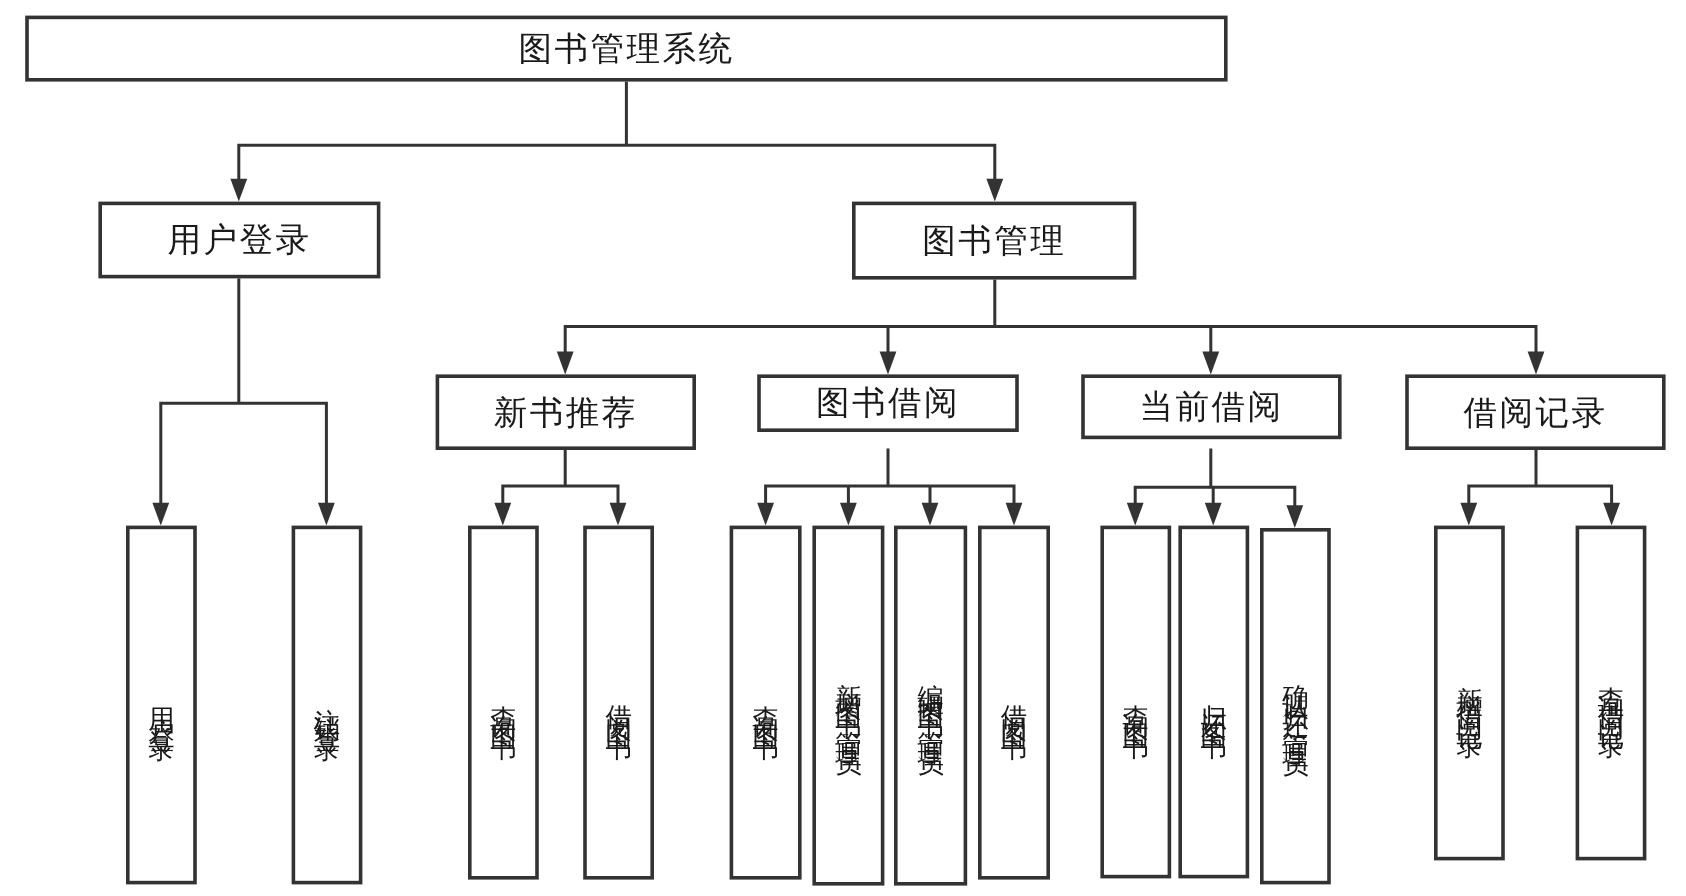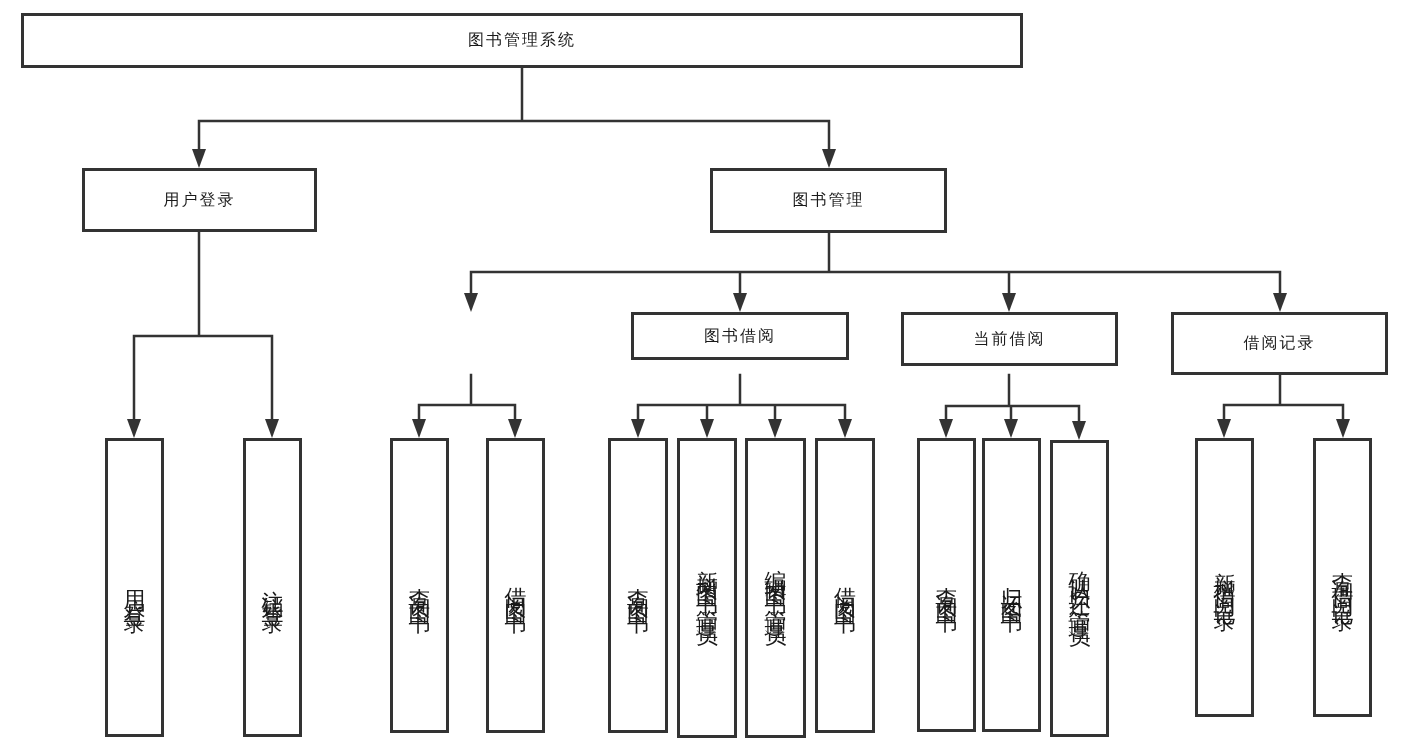--- a/index.html
+++ b/index.html
@@ -7,21 +7,21 @@
     position:relative;width:1405px;height:747px;background:var(--bg,#fff);
     font-family:"Liberation Sans","DejaVu Sans",sans-serif;overflow:hidden;
     color:var(--text,#1a1a1a);
   }
   .connectors{position:absolute;left:0;top:0;z-index:0;}
   .box{
     position:absolute;background:#fff;border:3px solid var(--line,#333);
     box-sizing:border-box;display:flex;align-items:center;justify-content:center;
     z-index:1;
   }
-  .hbox span{font-size:16px;letter-spacing:2px;white-space:nowrap;font-family:Liberation Serif, serif;}
+  .hbox span{font-size:28px;letter-spacing:2px;white-space:nowrap;font-family:Liberation Serif, serif;}
   .vbox span{
     writing-mode:vertical-rl;text-orientation:mixed;
     font-size:22px;letter-spacing:8px;line-height:1;white-space:nowrap;
   }
   .watermark{
     position:absolute;left:1183px;top:717px;z-index:3;
     color:var(--wm,#b8b8b8);font-size:19px;letter-spacing:1px;white-space:nowrap;
     text-shadow:0 0 2px rgba(255,255,255,.8);
   }
 </style>
@@ -66,20 +66,23 @@
     <span>图书管理系统</span>
   </div>
 
   <div class="box hbox" style="left:82px;top:168px;width:235px;height:64px">
     <span>用户登录</span>
   </div>
   <div class="box hbox" style="left:710px;top:168px;width:237px;height:65px">
     <span>图书管理</span>
   </div>
 
+  <div class="box hbox" style="left:363px;top:312px;width:217px;height:63px">
+    <span>新书推荐</span>
+  </div>
   <div class="box hbox" style="left:631px;top:312px;width:218px;height:48px">
     <span>图书借阅</span>
   </div>
   <div class="box hbox" style="left:901px;top:312px;width:217px;height:54px">
     <span>当前借阅</span>
   </div>
   <div class="box hbox" style="left:1171px;top:312px;width:217px;height:63px">
     <span>借阅记录</span>
   </div>
 

